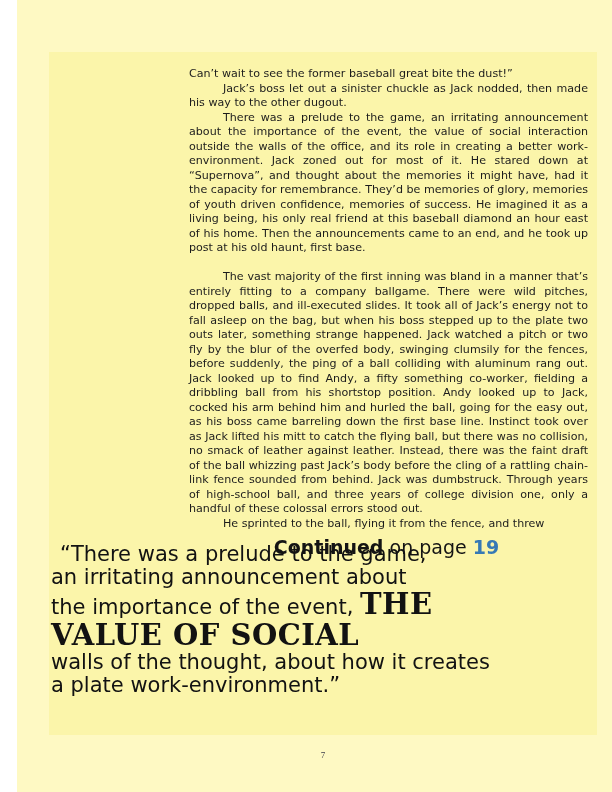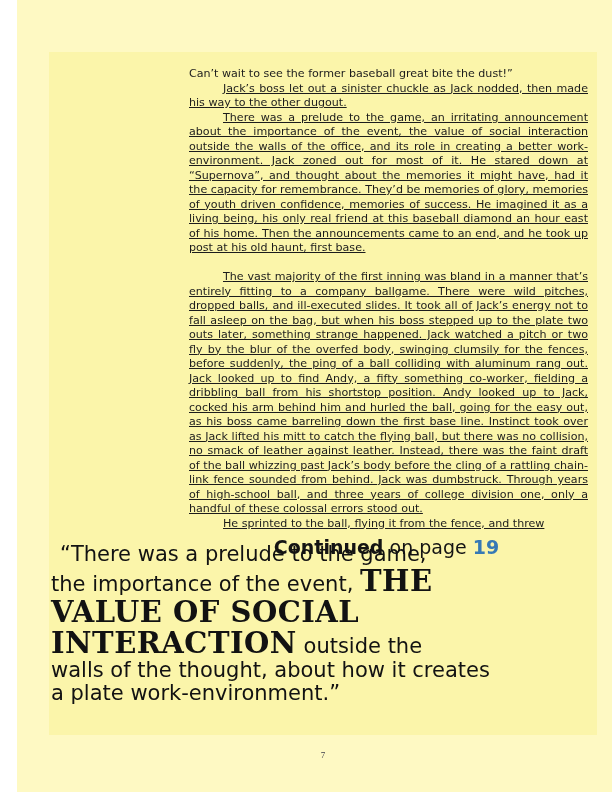--- a/index.html
+++ b/index.html
@@ -10,21 +10,21 @@
   .paper {
     position:absolute; left:32px; top:52px; width:548px; height:683px;
     background:#FBF5AA;
   }
   .story {
     position:absolute; left:140px; top:15px; width:399px;
     color:#1c1c1c; font-size:11.1px; line-height:14.5px;
     text-align:justify; text-justify:inter-word;
   }
   .story p { margin:0; }
-  .story p.indent { text-indent:34px;text-decoration:underline; }
+  .story p.indent { text-indent:34px; }
   .story p.gap { margin-top:14.5px; }
   .continued {
     text-align:center; margin-top:9px; padding-right:4px;
     font-size:19px; color:#141414; line-height:15px;
   }
   .cont-bold { font-weight:bold; }
   .cont-page { color:#3679B5; font-weight:bold; }
   .pullquote {
     position:absolute; left:2px; top:491px; width:440px; color:#121212;
   }
@@ -51,23 +51,23 @@
       <p class="indent">Jack’s boss let out a sinister chuckle as Jack nodded, then made his way to the other dugout.</p>
       <p class="indent">There was a prelude to the game, an irritating announcement about the importance of the event, the value of social interaction outside the walls of the office, and its role in creating a better work-environment.  Jack zoned out for most of it.  He stared down at “Supernova”, and thought about the memories it might have, had it the capacity for remembrance.  They’d be memories of glory, memories of youth driven confidence, memories of success.  He imagined it as a living being, his only real friend at this baseball diamond an hour east of his home.  Then the announcements came to an end, and he took up post at his old haunt, first base.</p>
       <p class="indent gap">The vast majority of the first inning was bland in a manner that’s entirely fitting to a company ballgame.  There were wild pitches, dropped balls, and ill-executed slides.  It took all of Jack’s energy not to fall asleep on the bag, but when his boss stepped up to the plate two outs later, something strange happened.  Jack watched a pitch or two fly by the blur of the overfed body, swinging clumsily for the fences, before suddenly, the ping of a ball colliding with aluminum rang out.  Jack looked up to find Andy, a fifty something co-worker, fielding a dribbling ball from his shortstop position.  Andy looked up to Jack, cocked his arm behind him and hurled the ball, going for the easy out, as his boss came barreling down the first base line.  Instinct took over as Jack lifted his mitt to catch the flying ball, but there was no collision, no smack of leather against leather.  Instead, there was the faint draft of the ball whizzing past Jack’s body before the cling of a rattling chain-link fence sounded from behind.  Jack was dumbstruck.  Through years of high-school ball, and three years of college division one, only a handful of these colossal errors stood out.</p>
       <p class="indent">He sprinted to the ball, flying it from the fence, and threw</p>
 
       <div class="continued"><span class="cont-bold">Continued</span><span> on page </span><span class="cont-page">19</span></div>
     </div>
 
     <div class="pullquote">
       <div class="pq-line first"><span>“There was a prelude to the game,</span></div>
+      <div class="pq-line"><span>an irritating announcement about</span></div>
       <div class="pq-line"><span>the importance of the event, </span><span class="pq-display">THE</span></div>
       <div class="pq-line"><span class="pq-display">VALUE OF SOCIAL</span></div>
-      <div class="pq-line"><span class="pq-display">INTERACTION</span><span> outside the</span></div>
       <div class="pq-line"><span>walls of the thought, about how it creates</span></div>
       <div class="pq-line"><span>a plate work-environment.”</span></div>
     </div>
 
   </div>
 
   <div class="folio">7</div>
 </div>
 
 </body></html>

